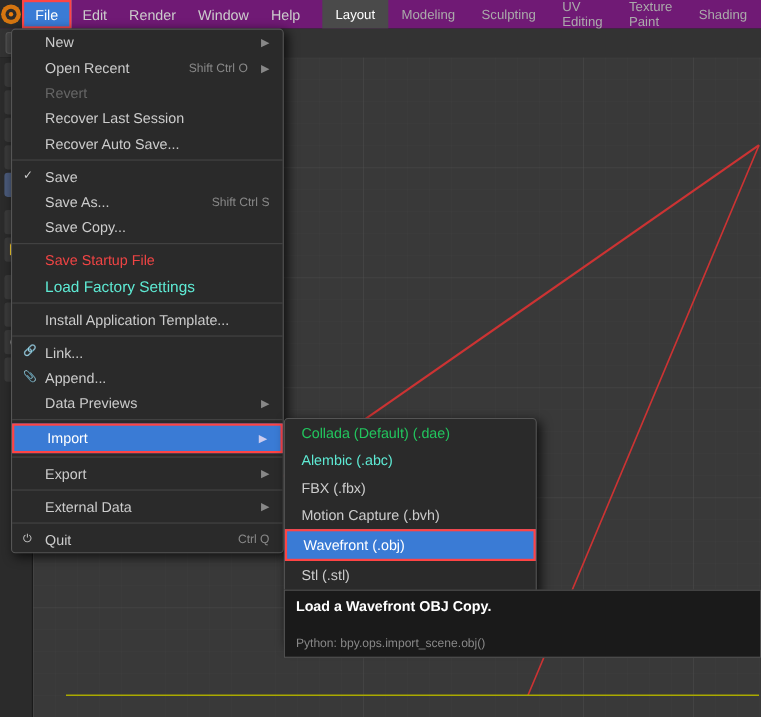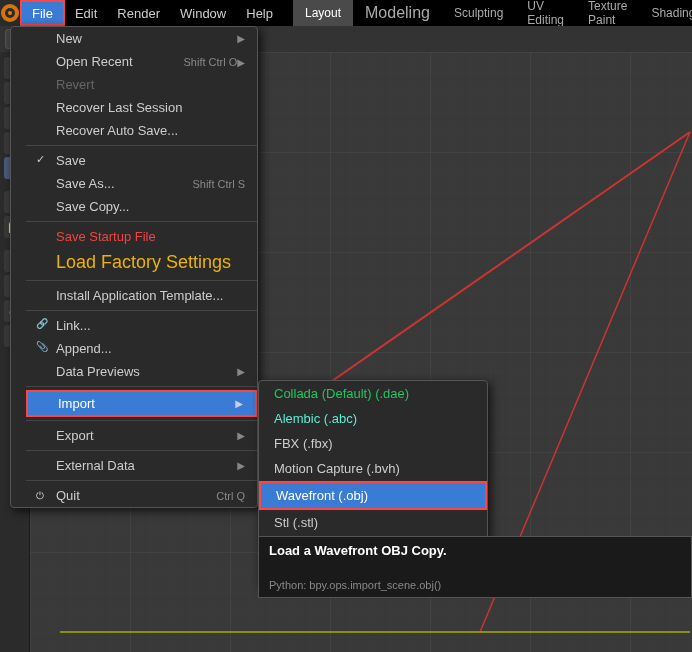--- a/index.html
+++ b/index.html
@@ -17,21 +17,21 @@
     .grid-svg {
       position: absolute;
       top: 0; left: 0; right: 0; bottom: 0;
       width: 100%;
       height: 100%;
     }
   </style>
 </head>
 <body>
 
-<div style="position:absolute;top:0;left:0;right:0;height:26px;background:#000000;display:flex;align-items:center;">
+<div style="position:absolute;top:0;left:0;right:0;height:26px;background:#701a75;display:flex;align-items:center;">
 
   <div style="width:40px;height:26px;background:#2b2b2b;display:flex;align-items:center;justify-content:center;">
     <svg width="20" height="20" viewBox="0 0 20 20">
       <circle cx="10" cy="10" r="9" fill="#e87d0d" opacity="0.9"></circle>
       <circle cx="10" cy="10" r="5" fill="#2b2b2b"></circle>
       <circle cx="10" cy="10" r="2" fill="#e87d0d"></circle>
     </svg>
   </div>
 
   <div style="padding:0 10px;height:26px;display:flex;align-items:center;color:white;background:#3a7bd5;border:2px solid #ff4444;font-size:13px;cursor:pointer;">
@@ -45,21 +45,21 @@
   </div>
   <div style="padding:0 10px;height:26px;display:flex;align-items:center;color:#ccc;font-size:13px;cursor:pointer;">
     <span>Window</span>
   </div>
   <div style="padding:0 10px;height:26px;display:flex;align-items:center;color:#ccc;font-size:13px;cursor:pointer;">
     <span>Help</span>
   </div>
 
   <div style="margin-left:10px;display:flex;align-items:center;height:26px;">
     <div style="padding:0 12px;height:26px;display:flex;align-items:center;color:white;background:#4a4a4a;font-size:12px;cursor:pointer;">Layout</div>
-    <div style="padding:0 12px;height:26px;display:flex;align-items:center;color:#aaa;font-size:16px;cursor:pointer;">Modeling</div>
+    <div style="padding:0 12px;height:26px;display:flex;align-items:center;color:#aaa;font-size:12px;cursor:pointer;">Modeling</div>
     <div style="padding:0 12px;height:26px;display:flex;align-items:center;color:#aaa;font-size:12px;cursor:pointer;">Sculpting</div>
     <div style="padding:0 12px;height:26px;display:flex;align-items:center;color:#aaa;font-size:12px;cursor:pointer;">UV Editing</div>
     <div style="padding:0 12px;height:26px;display:flex;align-items:center;color:#aaa;font-size:12px;cursor:pointer;">Texture Paint</div>
     <div style="padding:0 12px;height:26px;display:flex;align-items:center;color:#aaa;font-size:12px;cursor:pointer;">Shading</div>
     <div style="padding:0 12px;height:26px;display:flex;align-items:center;color:#aaa;font-size:12px;cursor:pointer;">Anim</div>
   </div>
 </div>
 
 <div style="position:absolute;top:26px;left:0;right:0;height:26px;background:#333;display:flex;align-items:center;padding:0 5px;gap:4px;">
   <div style="padding:2px 10px;background:#444;border:1px solid #555;color:#ccc;font-size:12px;cursor:pointer;border-radius:3px;">Difference</div>
@@ -102,31 +102,31 @@
 
     <line x1="30" y1="580" x2="660" y2="580" stroke="#aaaa00" stroke-width="1.5"></line>
   </svg>
 
   <div style="position:absolute;top:0;left:0;height:26px;display:flex;align-items:center;padding:0 8px;gap:6px;">
     <div style="padding:2px 8px;background:#3a3a3a;border:1px solid #555;color:#ccc;font-size:12px;cursor:pointer;border-radius:3px;">Add</div>
     <div style="padding:2px 8px;background:#3a3a3a;border:1px solid #555;color:#ccc;font-size:12px;cursor:pointer;border-radius:3px;">Object</div>
   </div>
 </div>
 
-<div style="position:absolute;top:26px;left:10px;width:248px;background:#2a2a2a;border:1px solid #555;border-radius:4px;z-index:100;box-shadow:3px 3px 10px rgba(0,0,0,0.7);padding-left:15px;">
+<div style="position:absolute;top:26px;left:10px;width:248px;background:#2a2a2a;border:1px solid #555;border-radius:4px;z-index:100;box-shadow:3px 3px 10px rgba(0,0,0,0.7);">
 
   <div style="padding:4px 12px 4px 30px;color:#ccc;cursor:pointer;font-size:13px;display:flex;align-items:center;justify-content:space-between;position:relative;">
     <span>New</span>
     <span style="color:#888;font-size:10px;">▶</span>
   </div>
 
 
   <div style="padding:4px 12px 4px 30px;color:#ccc;cursor:pointer;font-size:13px;display:flex;align-items:center;justify-content:space-between;">
     <span>Open Recent</span>
-    <div style="display:flex;align-items:flex-end;gap:0;">
+    <div style="display:flex;align-items:flex-end;gap:12px;">
       <span style="color:#888;font-size:11px;">Shift Ctrl O</span>
       <span style="color:#888;font-size:10px;">▶</span>
     </div>
   </div>
 
   <div style="padding:4px 12px 4px 30px;color:#666;cursor:pointer;font-size:13px;">
     <span>Revert</span>
   </div>
 
   <div style="padding:4px 12px 4px 30px;color:#ccc;cursor:pointer;font-size:13px;">
@@ -150,21 +150,21 @@
 
   <div style="padding:4px 12px 4px 30px;color:#ccc;cursor:pointer;font-size:13px;">
     <span>Save Copy...</span>
   </div>
   <div style="height:1px;background:#444;margin:3px 0;"></div>
 
   <div style="padding:4px 12px 4px 30px;color:#ef4444;cursor:pointer;font-size:13px;">
     <span>Save Startup File</span>
   </div>
 
-  <div style="padding:4px 12px 4px 30px;color:#eab308;cursor:pointer;font-size:18px;">
+  <div style="padding:4px 12px 4px 30px;color:#5eead4;cursor:pointer;font-size:14px;">
     <span>Load Factory Settings</span>
   </div>
   <div style="height:1px;background:#444;margin:3px 0;"></div>
 
   <div style="padding:4px 12px 4px 30px;color:#ccc;cursor:pointer;font-size:13px;">
     <span>Install Application Template...</span>
   </div>
   <div style="height:1px;background:#444;margin:3px 0;"></div>
 
   <div style="padding:4px 12px 4px 30px;color:#ccc;cursor:pointer;font-size:13px;position:relative;">

